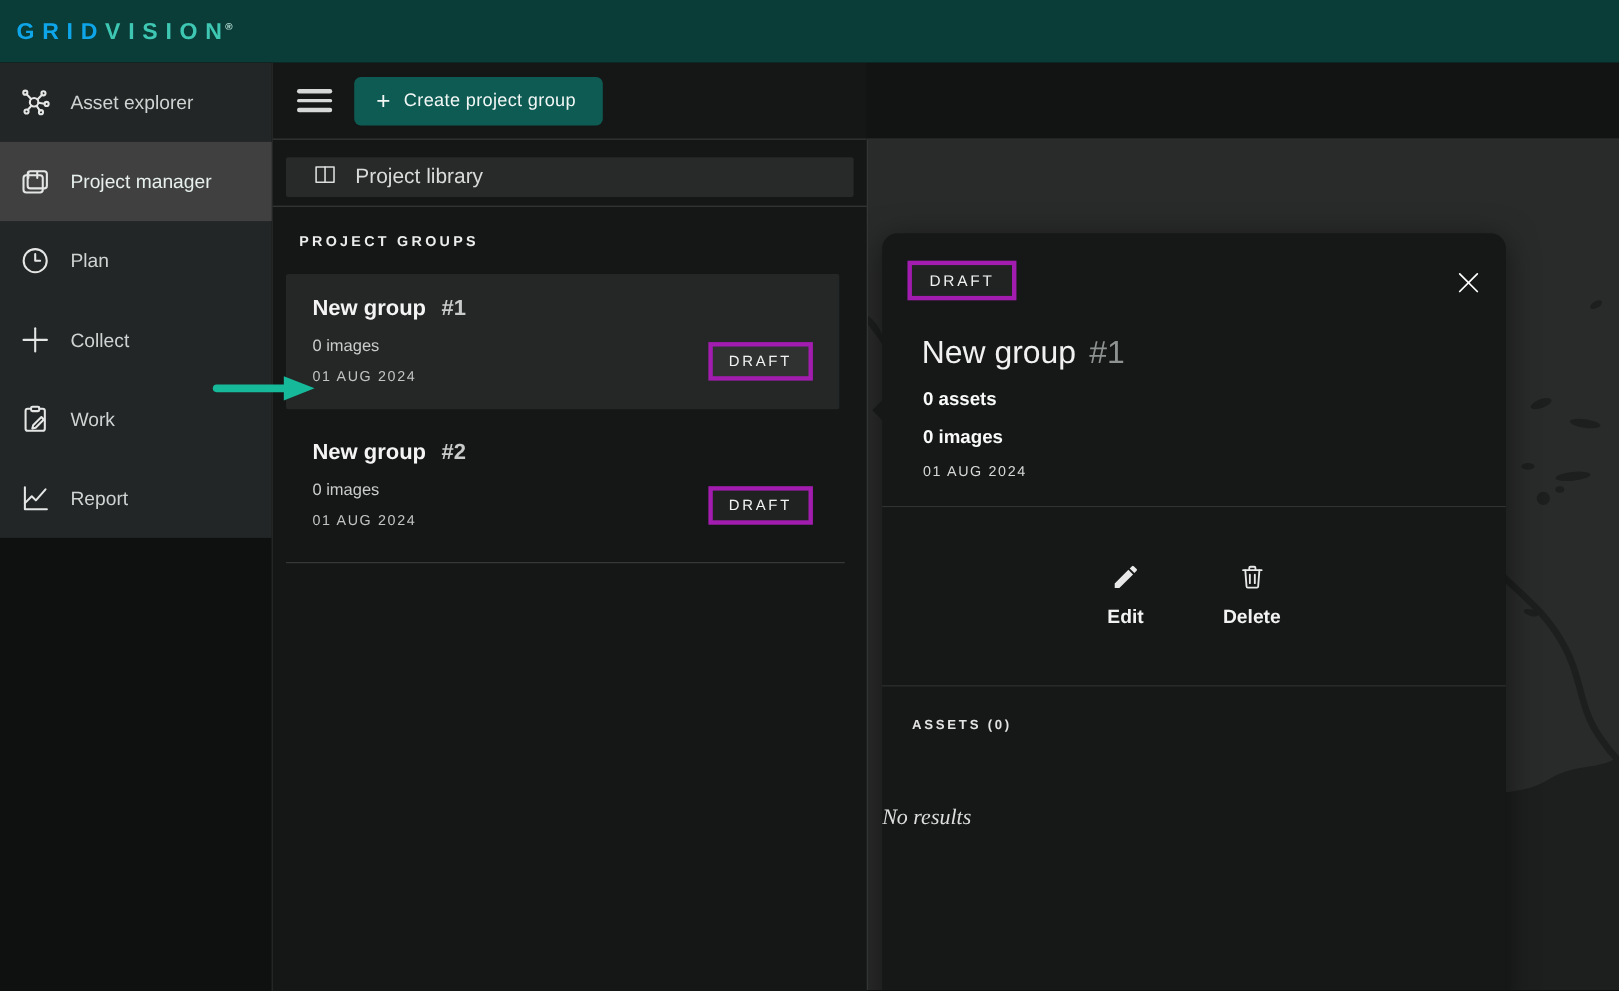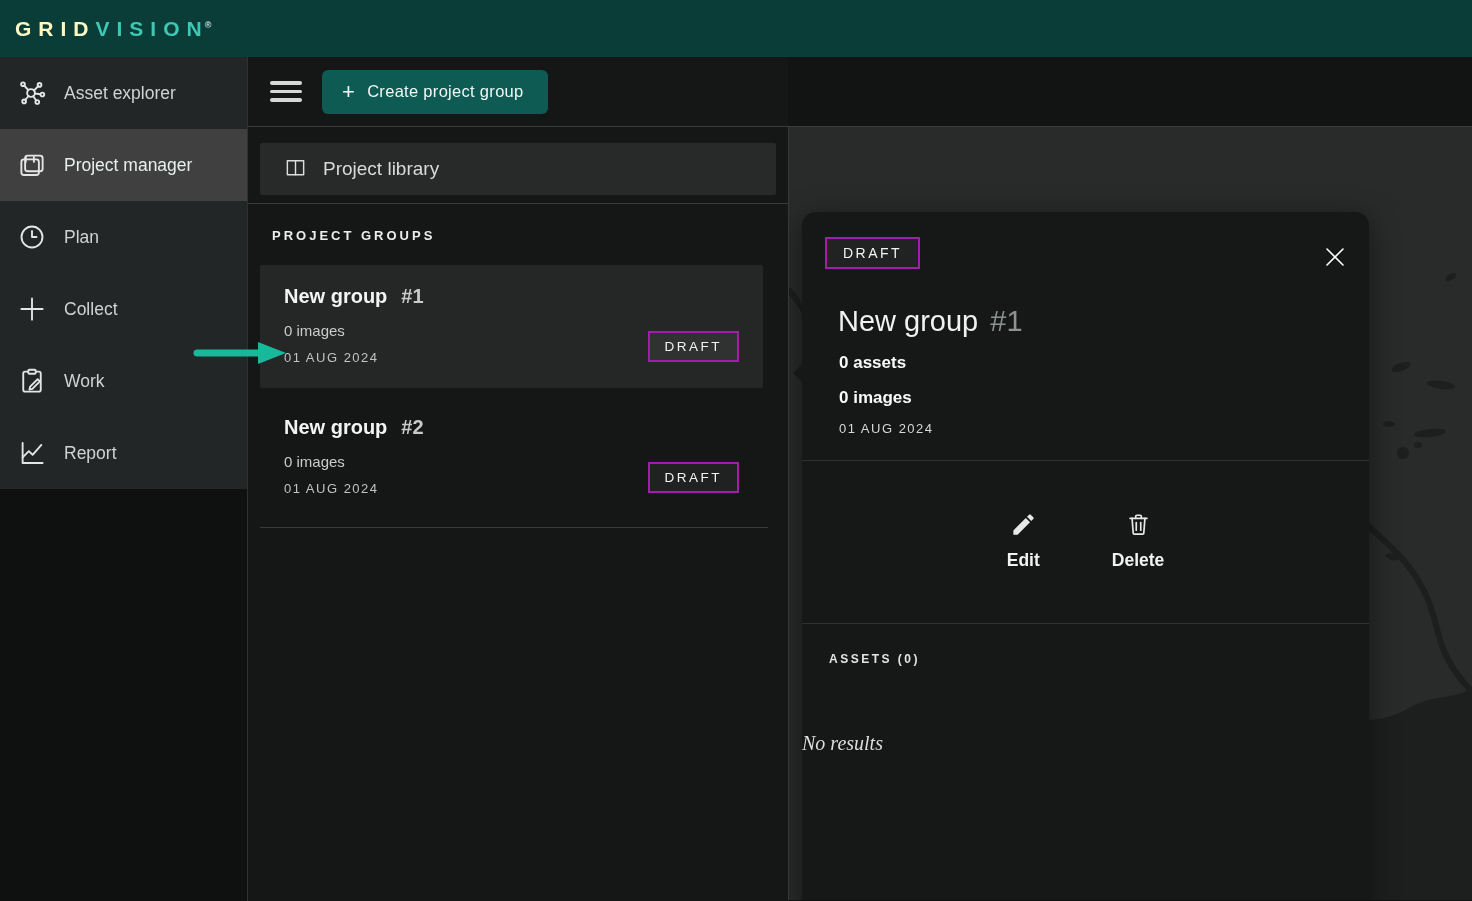--- a/index.html
+++ b/index.html
@@ -4,21 +4,21 @@
 <style>
   * { margin:0; padding:0; box-sizing:border-box; }
   html,body { width:1472px; height:901px; overflow:hidden; background:#0f1111;
               font-family:"Liberation Sans", sans-serif; }
   .stage { position:relative; width:1472px; height:901px; }
 
   
   .app-header { position:absolute; left:0; top:0; width:1472px; height:57px;
                 background:#0a3c38; display:flex; align-items:center; padding-left:15px; }
   .logo { font-size:21px; font-weight:700; letter-spacing:7px; white-space:nowrap; }
-  .logo .grid { color:#fef9c3; }
+  .logo .grid { color:#0ea5e9; }
   .logo .vision { color:#3ec7b2; }
   .logo sup { font-size:9px; color:#bfe6dd; letter-spacing:0; margin-left:-4px; }
 
   
   .sidebar { position:absolute; left:0; top:57px; width:248px; height:844px;
              background:#0f1111; border-right:1px solid #2f3231; }
   .sidebar-nav { background:#232626; }
   .side-item { height:72px; display:flex; align-items:center; padding-left:14px;
                cursor:pointer;text-align:right; }
   .side-item .ic { width:36px; height:36px; display:flex; align-items:center;
@@ -37,42 +37,42 @@
   .hamburger { width:32px; height:24px; display:flex; flex-direction:column;
                justify-content:center; gap:5px; cursor:pointer; background:none; border:none; }
   .hamburger span { display:block; height:3.5px; background:#d6d8d7; border-radius:2px; }
   .create-btn { margin-left:20px; height:44px; background:#0d5b53; color:#f2f7f5;
                 border:none; border-radius:6px; display:flex; align-items:center;
                 padding:0 24px 0 20px; font-size:16.5px; cursor:pointer;
                 font-family:"Liberation Sans", sans-serif; letter-spacing:.3px; }
   .create-btn .plus { font-size:22px; font-weight:400; margin-right:12px; line-height:1; }
 
   .panel-nav { padding:16px 12px 0 12px; }
-  .nav-row { height:52px; display:flex; align-items:center; padding-left:24px;
+  .nav-row { height:36px; display:flex; align-items:center; padding-left:24px;
              border-radius:2px; cursor:pointer; margin-bottom:5px; }
   .nav-row.active { background:#272a29; }
   .nav-row svg { stroke:#dcdedd; fill:none; stroke-width:1.5; stroke-linecap:round;
                  stroke-linejoin:round; }
   .nav-row .lbl { margin-left:16px; font-size:19px; color:#d9dbd9; }
   .hdiv { height:1px; background:#3a3c3b; }
   .mid-panel .hdiv.after-nav { margin-top:8px; }
 
   .section-label { margin:24px 0 0 24px; font-size:13px; font-weight:700;
                    letter-spacing:3px; color:#ededed; }
 
   .cards { margin:22px 25px 0 12px; }
   .group-card { position:relative; padding:18px 24px 22px 24px; border-radius:2px;
                 margin-bottom:8px; cursor:pointer; }
   .group-card.selected { background:#242726; }
   .gc-title { font-size:20px; font-weight:700; color:#f4f4f4; line-height:26px; }
   .gc-title .tag { color:#c8cbc9; margin-left:14px; }
   .gc-images { margin-top:12px; font-size:15px; color:#c9ccca; line-height:19px; }
   .gc-date { margin-top:9px; font-size:13px; letter-spacing:1.5px; color:#c1c4c2;
              line-height:17px; }
-  .draft-badge { display:inline-block; border:2px solid #a21caf; background:rgba(255,255,255,.05);
+  .draft-badge { display:inline-block; border:4px solid #a21caf; background:rgba(255,255,255,.05);
                  color:#f2f2f2; font-size:13.5px; letter-spacing:2.5px;
                  padding:6px 15px; }
   .group-card .draft-badge { position:absolute; right:24px; bottom:26px; }
   .cards-bottom-div { margin:8px 20px 0 12px; }
 
   
   .right-region { position:absolute; left:788px; top:57px; width:684px; height:844px; }
   .right-top { height:70px; background:#121414; border-bottom:1px solid #3a3c3b; }
   .map-area { position:relative; height:773px; background:#292b2a;
               border-left:1px solid #363838; overflow:hidden; }

